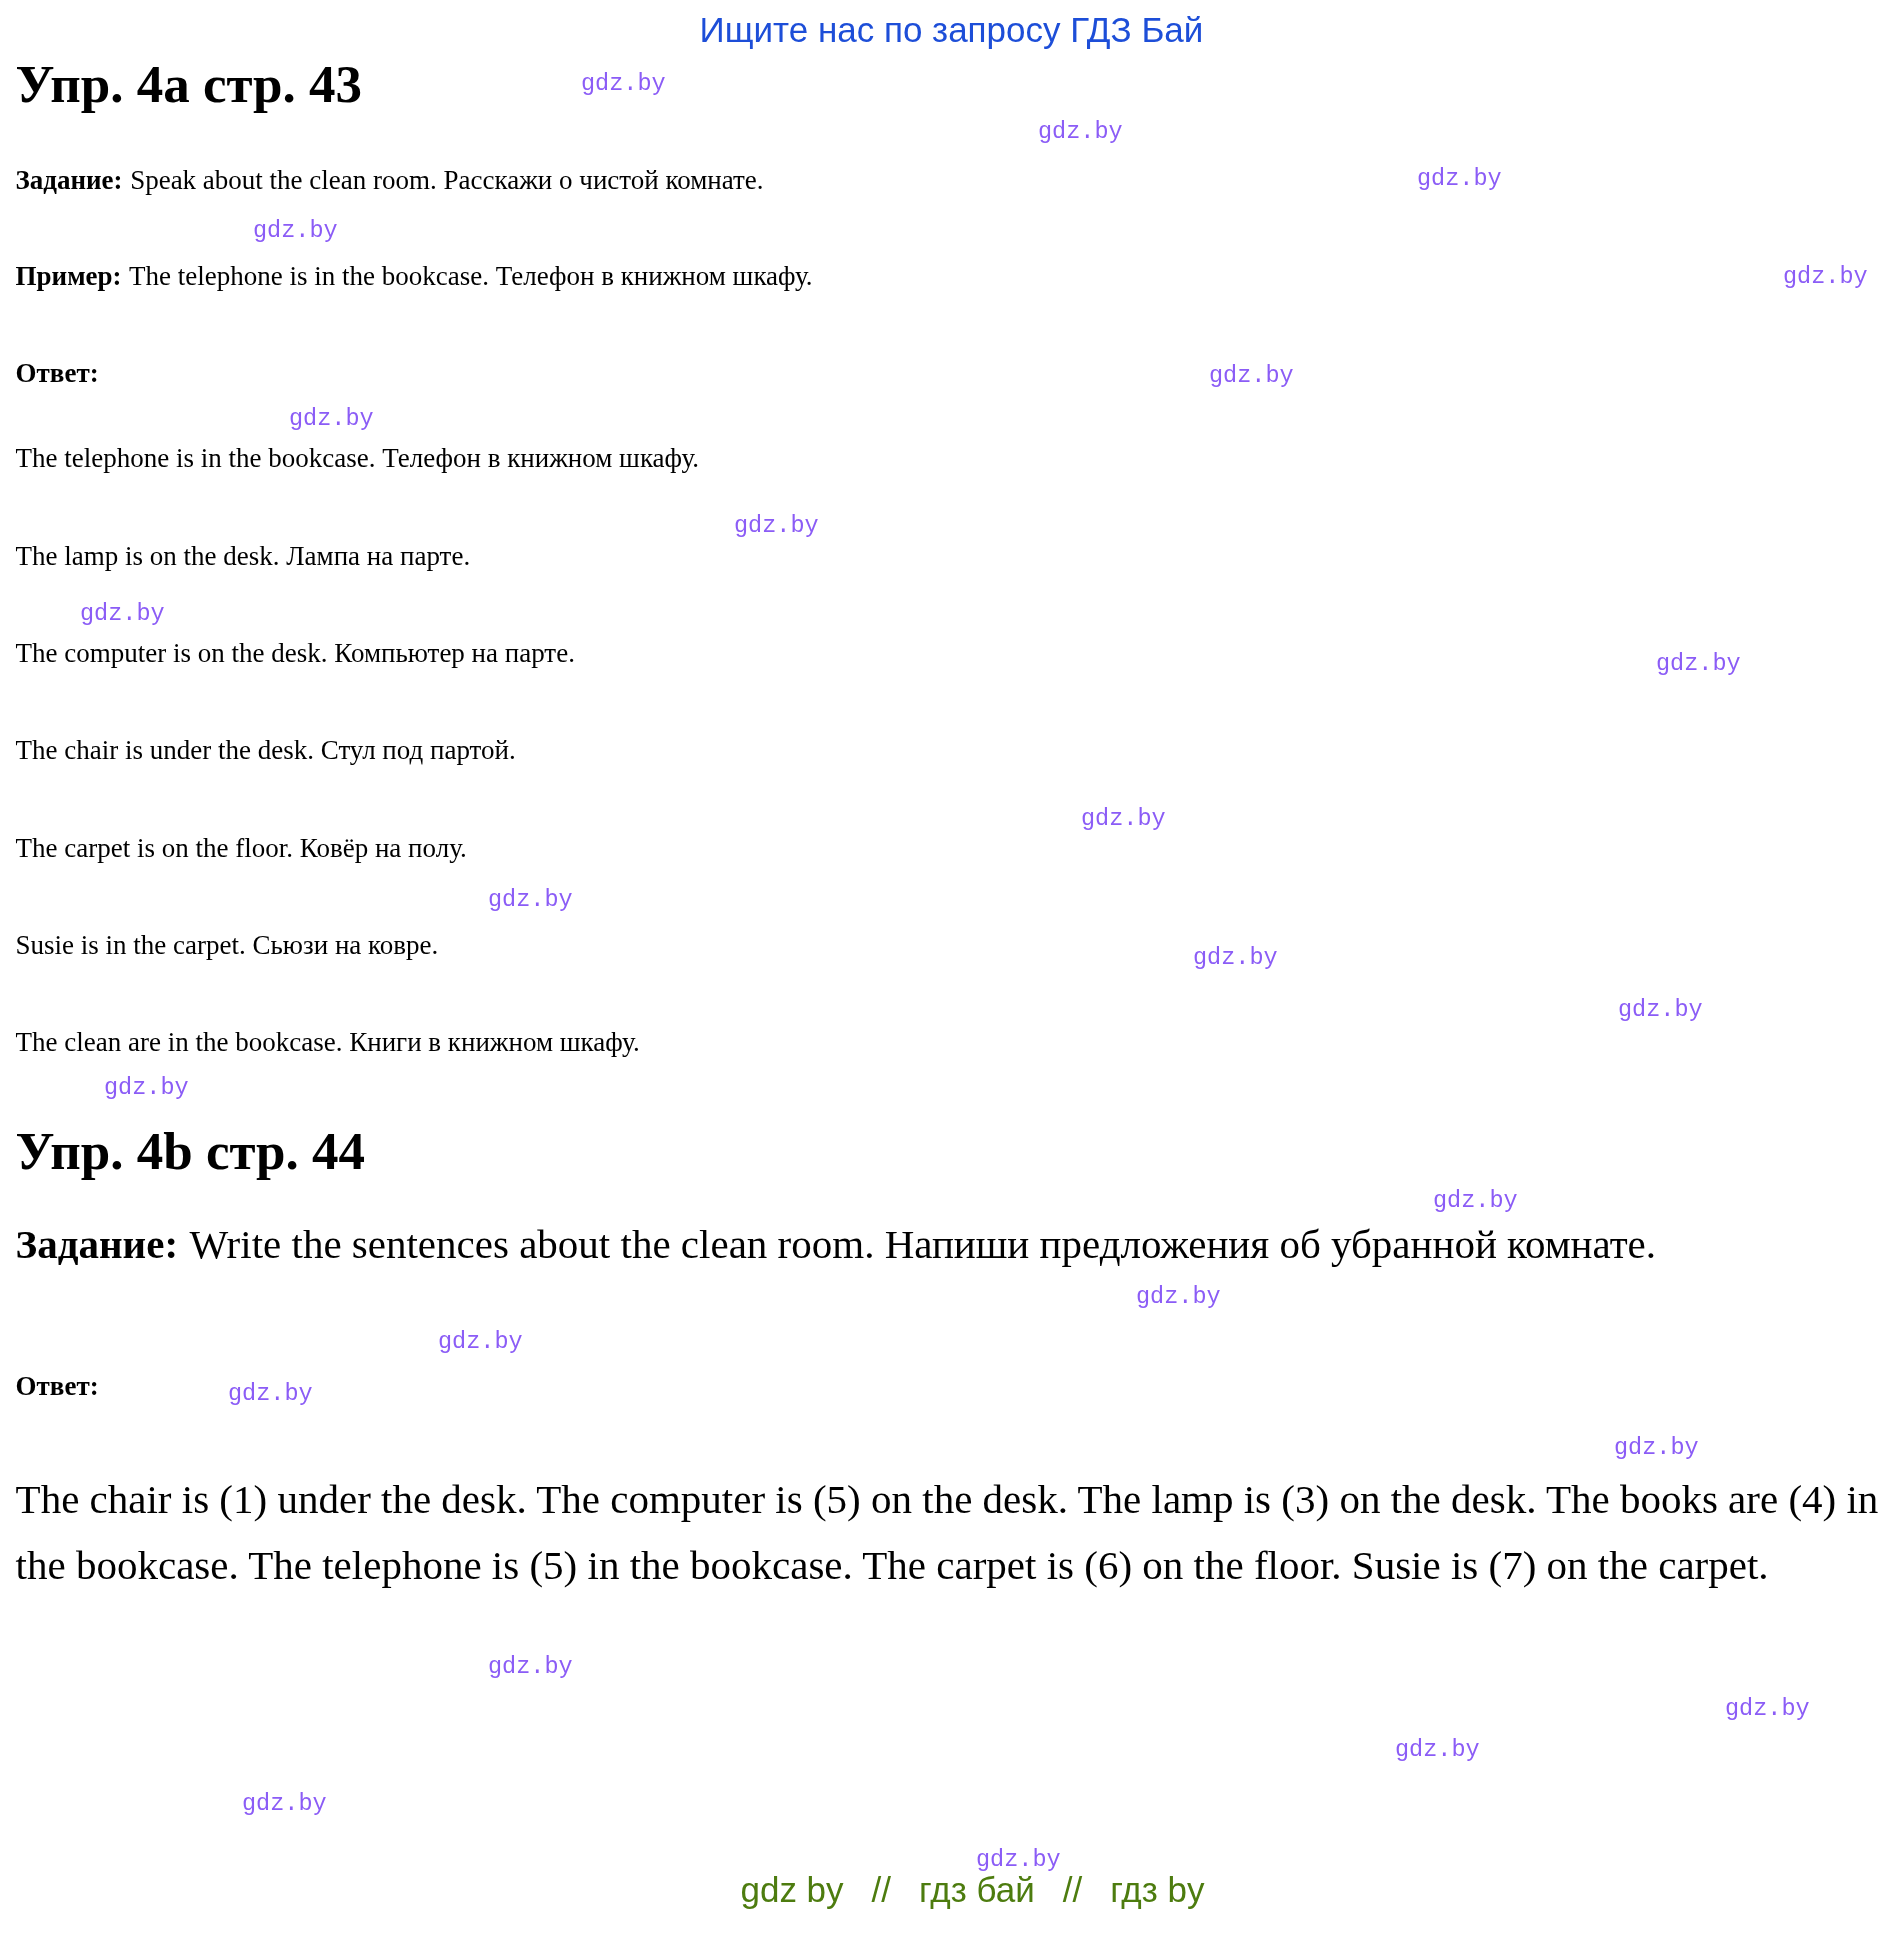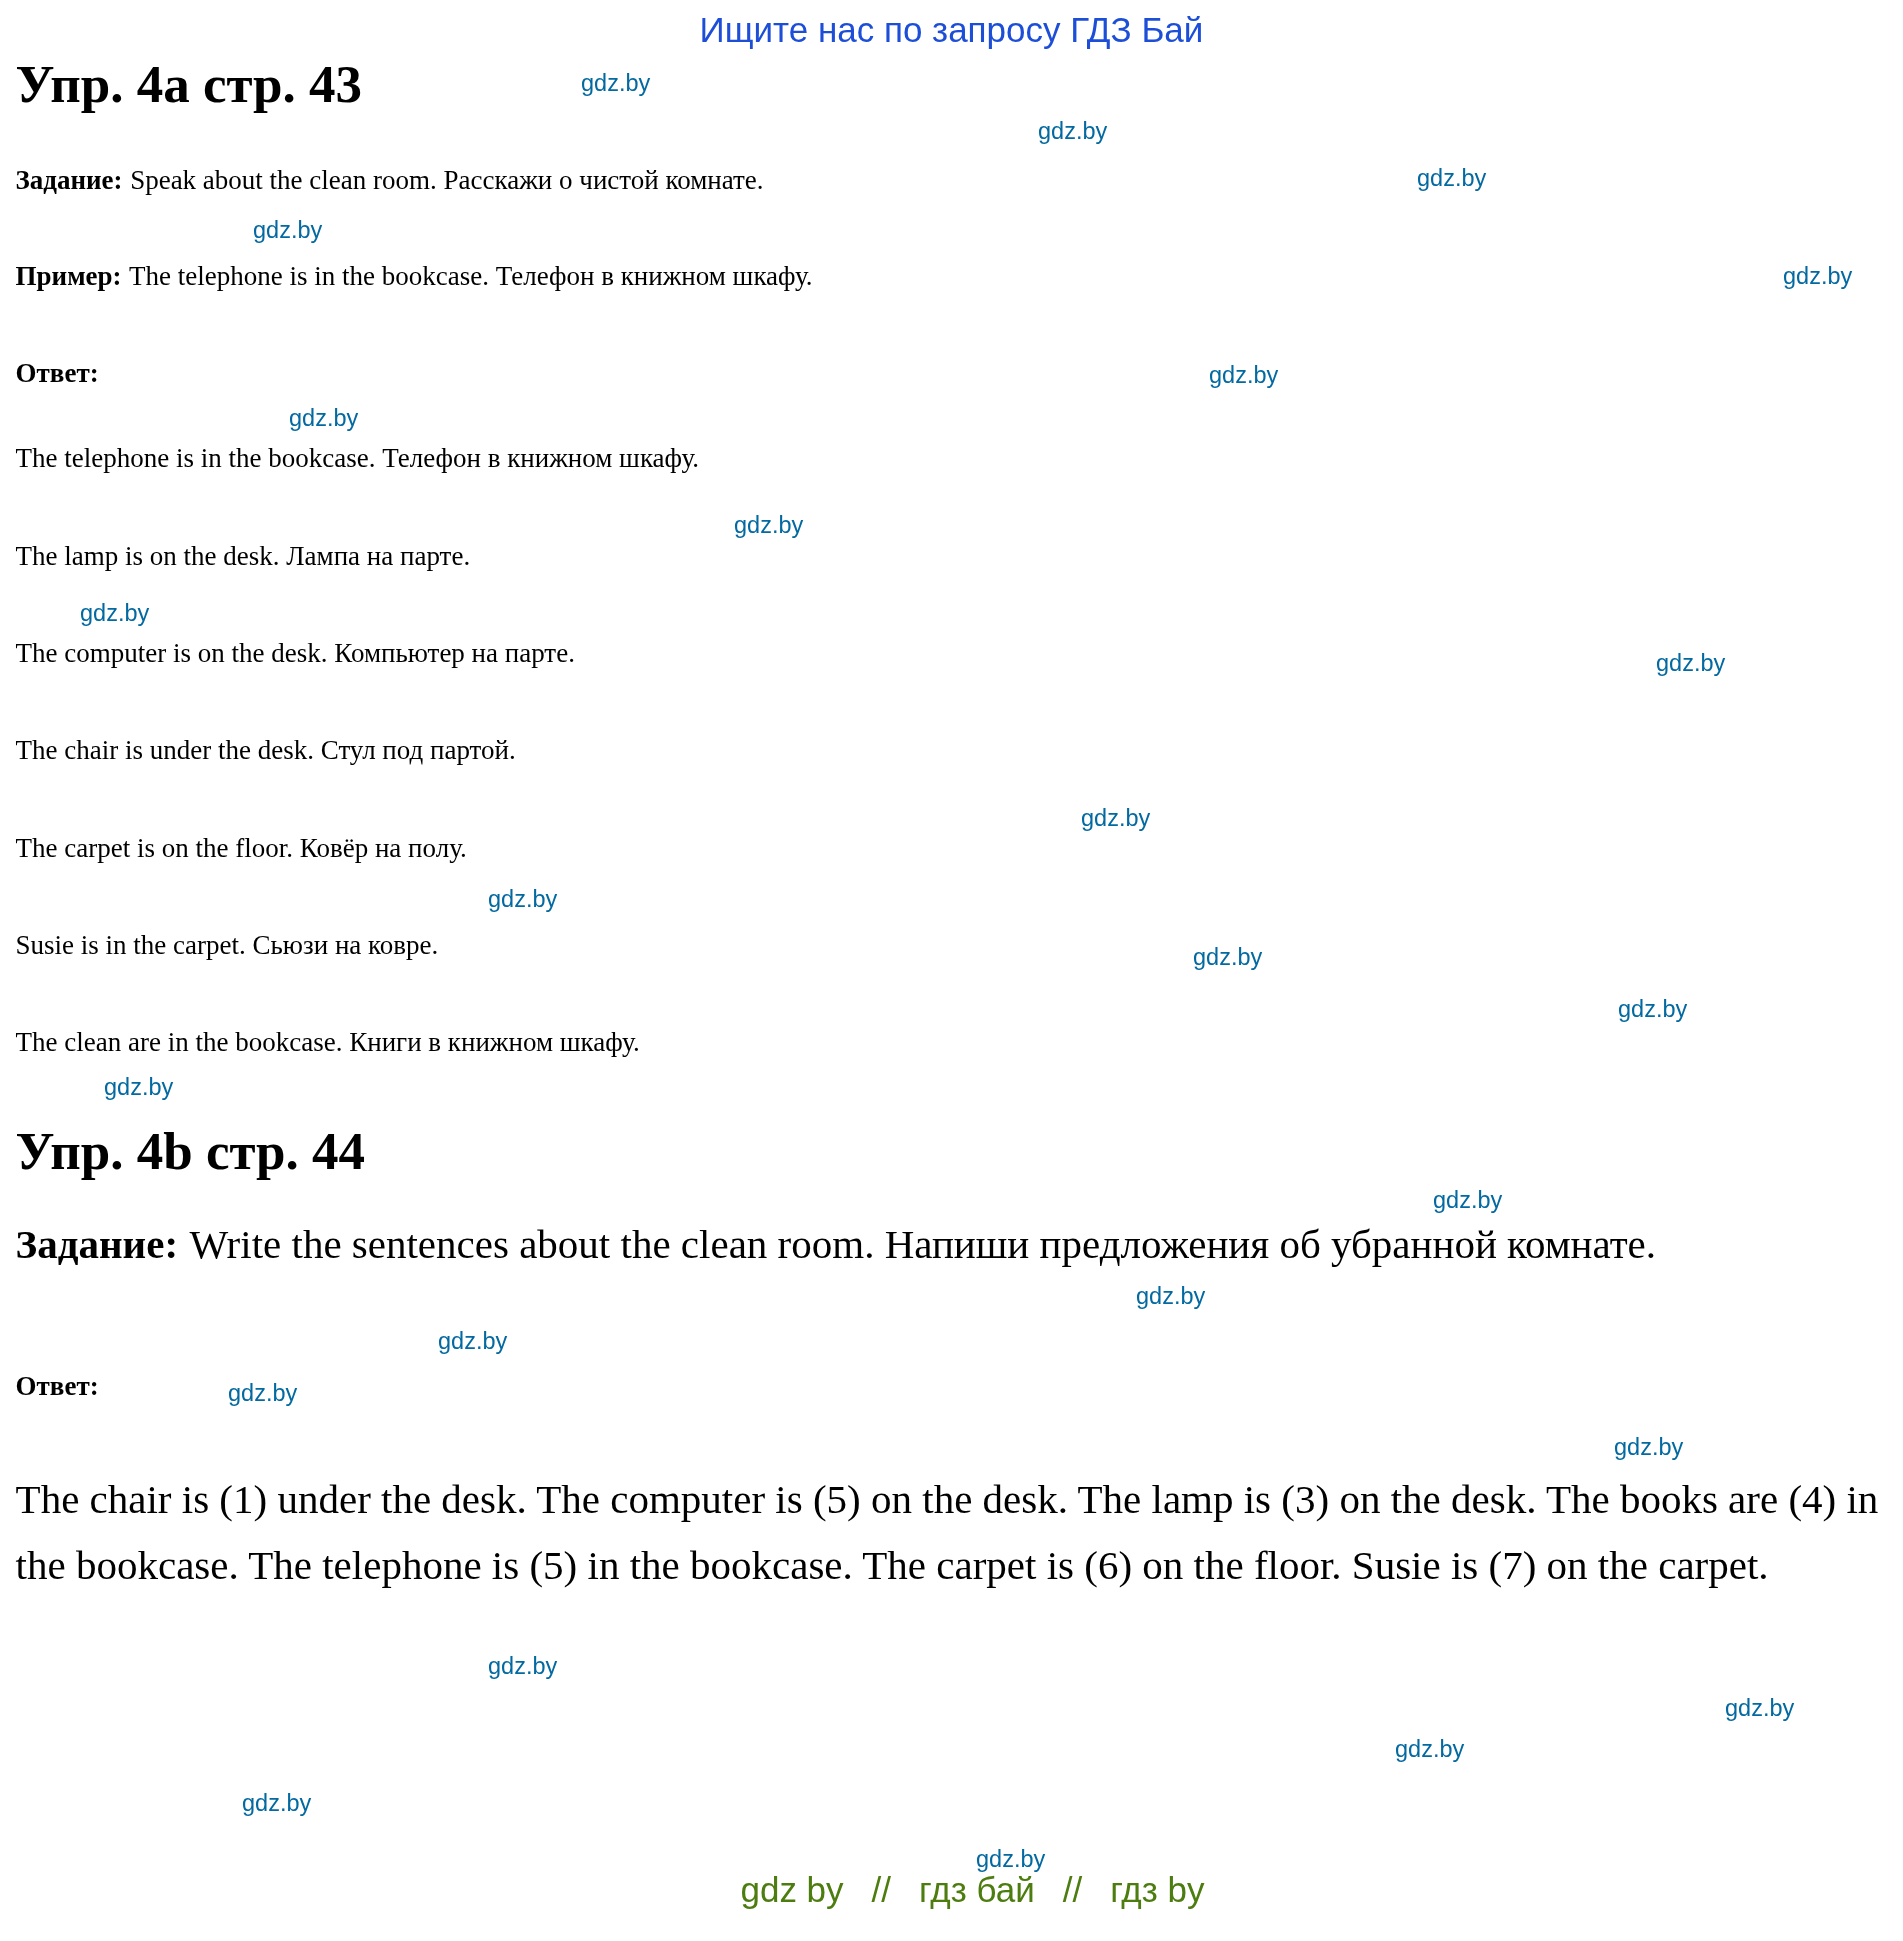--- a/index.html
+++ b/index.html
@@ -37,23 +37,23 @@
     position: absolute;
     left: 15.6px;
     font-size: 41px;
     line-height: 1.6;
     white-space: normal;
   }
   .para-wide { width: 1873px; }
   .para-narrow { width: 1625px; }
   .wm {
     position: absolute;
-    font-family: Liberation Sans, sans-serif;
+    font-family: Liberation Mono, monospace;
     font-size: 23.5px;
-    color: #0369a1;
+    color: #8b5cf6;
     white-space: nowrap;
   }
   .footer {
     position: absolute;
     top: 1870px; left: 0;
     width: 100%;
     text-align: center;
     font-family: "Liberation Sans", "DejaVu Sans", sans-serif;
     font-size: 35px;
     color: #4d7c0f;

